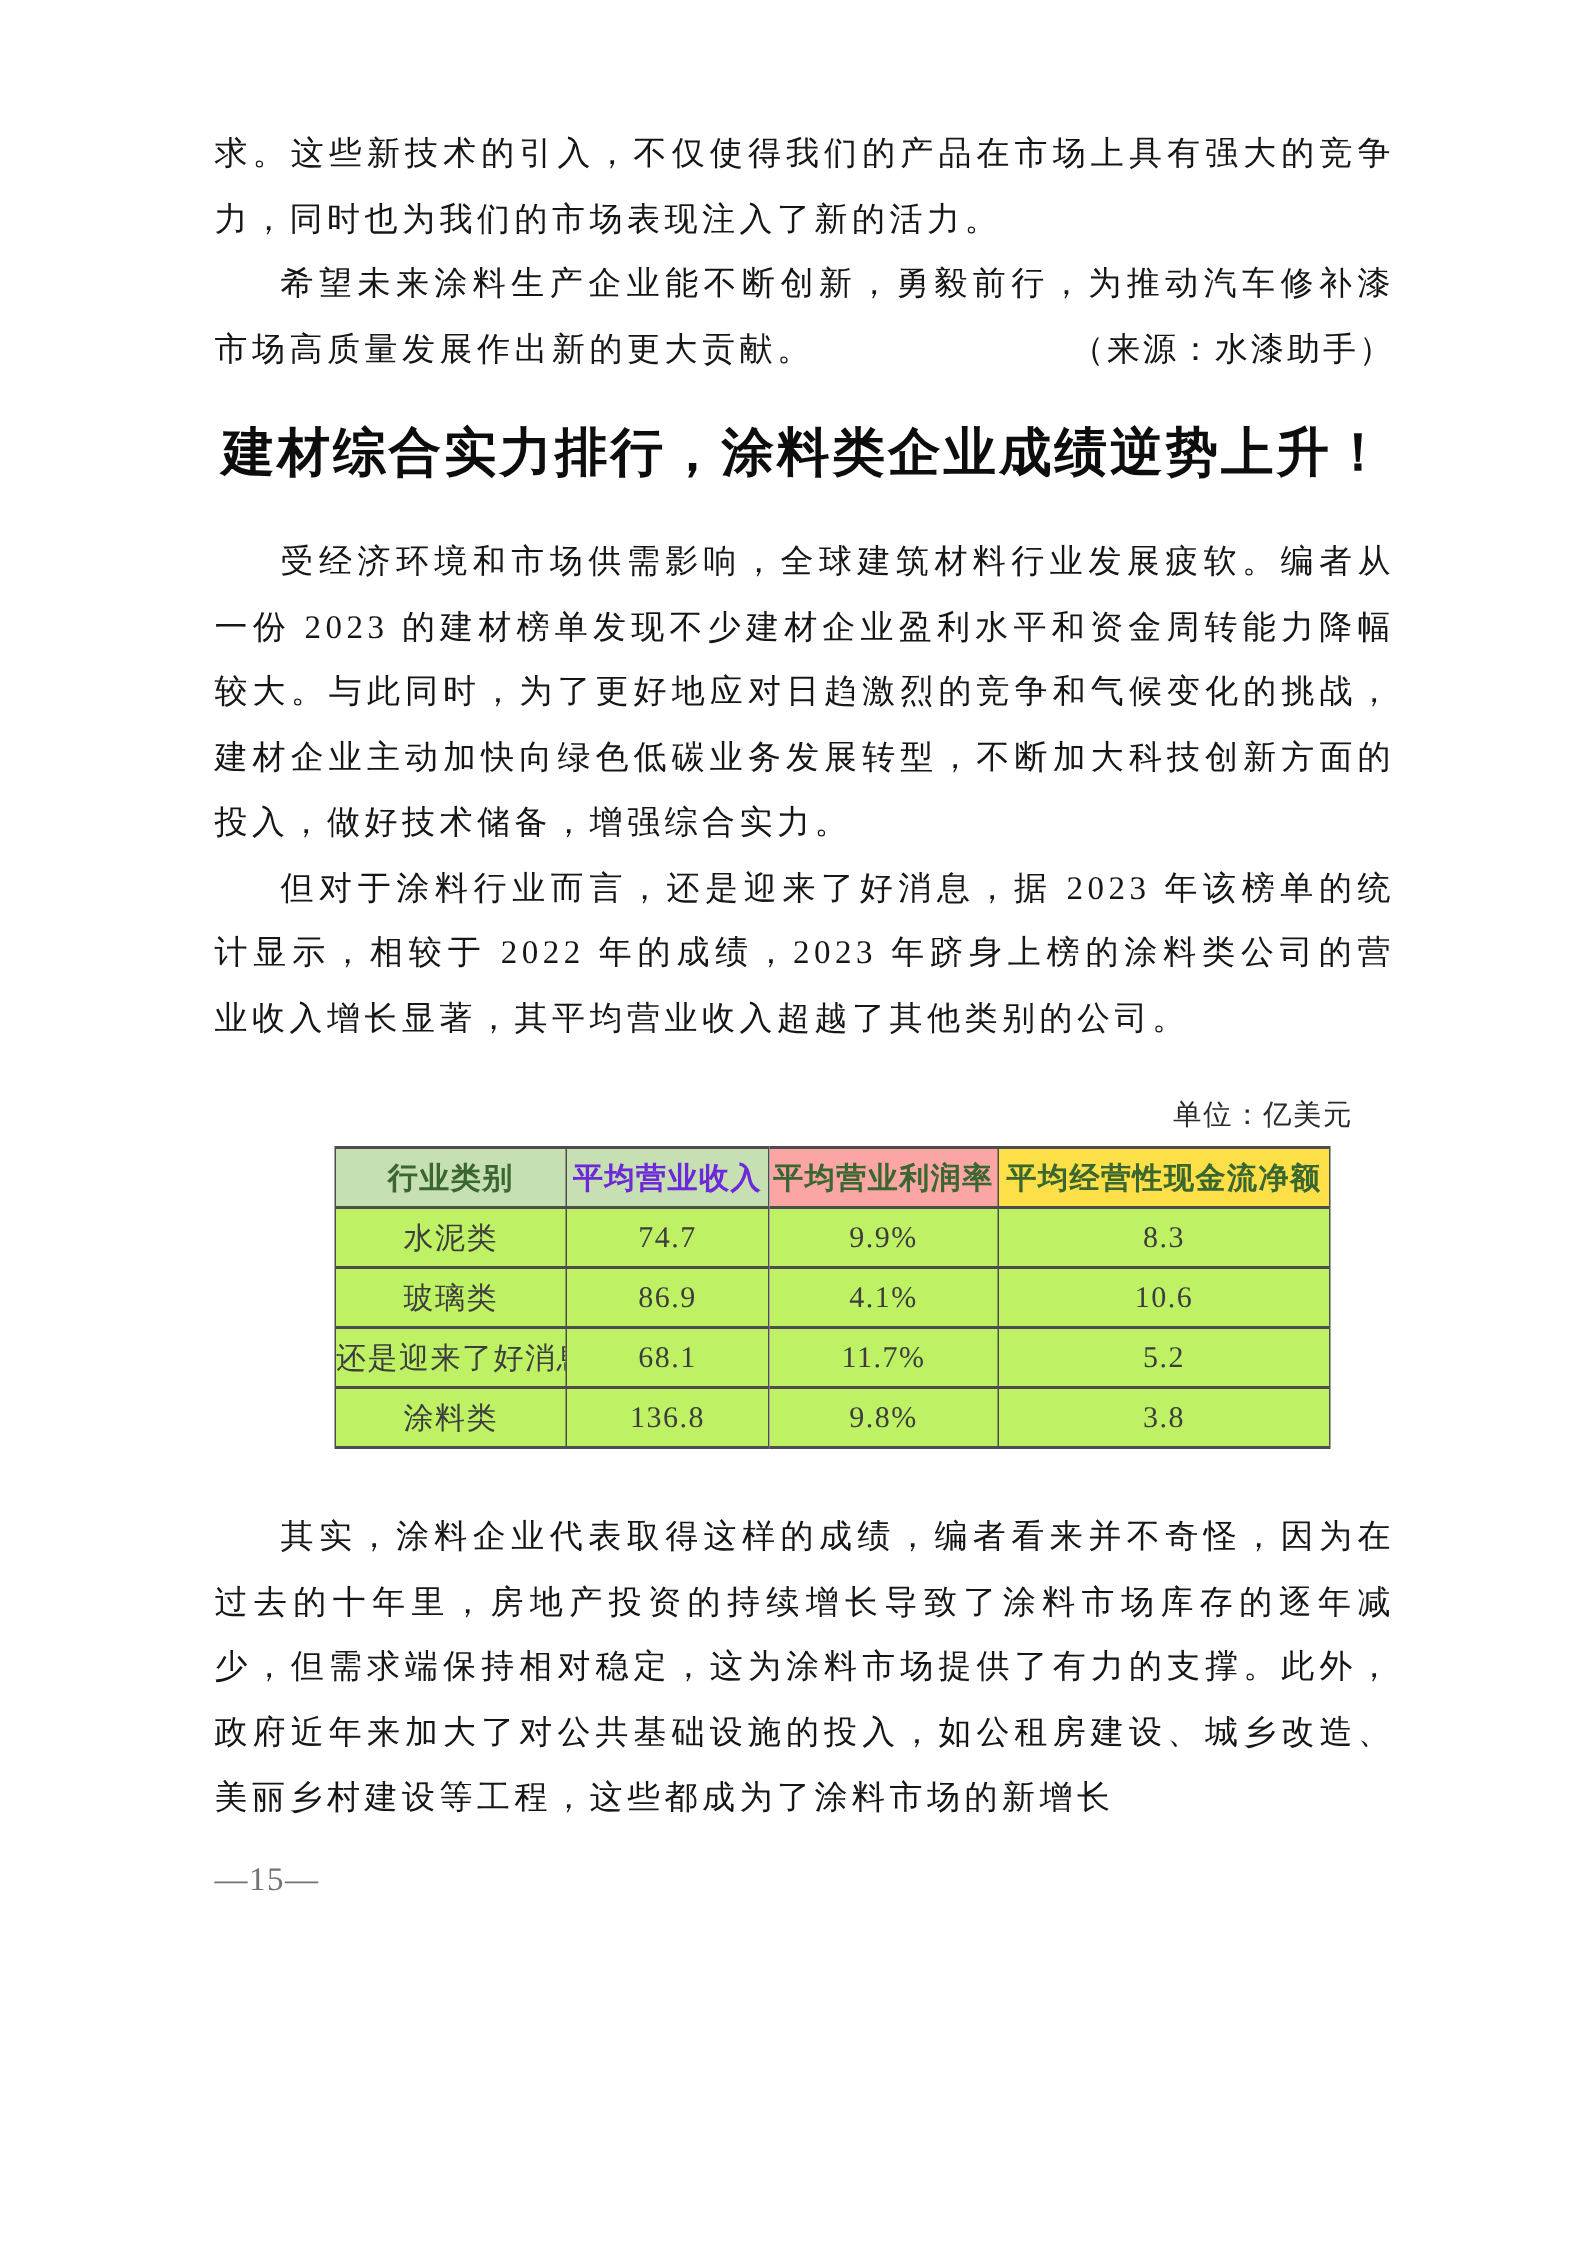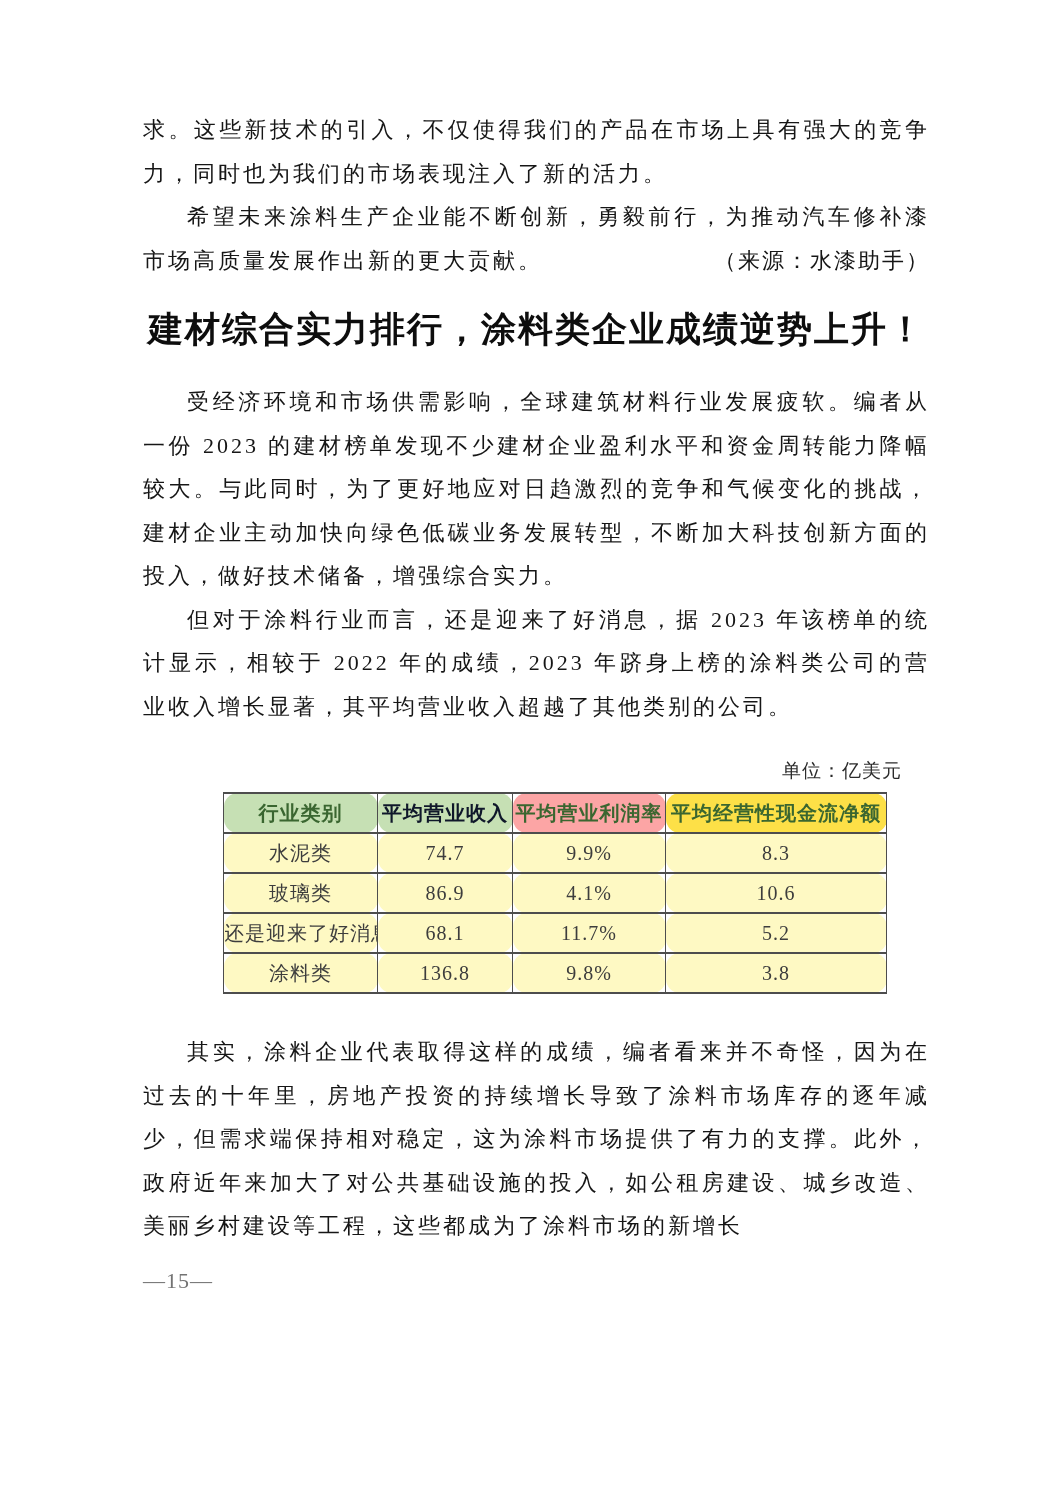--- a/index.html
+++ b/index.html
@@ -10,21 +10,21 @@
     position: relative;
     overflow: hidden;
     font-family: "Liberation Serif", "DejaVu Serif", serif;
     color: #161616;
   }
   .content {
     position: absolute;
     top: 0;
     left: 143px;
     width: 787px;
-    padding-top: 108px;
+    padding-top: 80px;
   }
   .para {
     font-size: 22px;
     line-height: 43.5px;
     letter-spacing: 3px;
     text-align: justify;
     color: #161616;
   }
   .para.indent { text-indent: 2em; }
   .source-attr {
@@ -62,28 +62,27 @@
     border-left: 1px solid #4d4d4d;
     border-right: 1px solid #4d4d4d;
     border-top: 2px solid #4d4d4d;
     border-bottom: 2px solid #4d4d4d;
     height: 40px;
     text-align: center;
     vertical-align: middle;
     letter-spacing: 1px;
     overflow: hidden;
     white-space: nowrap;
-    border-radius: 14px;
   }
   .data-table th {
     font-weight: bold;
   }
   .data-table td {
     color: #3d3d3d;
-    background: #fef9c3;
+    background: #bef264;
   }
   .closing { margin-top: 36px; }
   .page-number {
     margin-top: 20px;
     text-align: left;
     font-size: 22px;
     letter-spacing: 1px;
     color: #737373;
   }
 </style>
@@ -110,21 +109,21 @@
   <table class="data-table">
     <colgroup>
       <col style="width:154px">
       <col style="width:135px">
       <col style="width:153px">
       <col style="width:221px">
     </colgroup>
     <thead>
       <tr>
         <th style="background: rgb(198, 224, 180); color: rgb(58, 102, 48);">行业类别</th>
-        <th style="background: rgb(198, 224, 180); color: #0f172a; text-align: center;">平均营业收入</th>
+        <th style="background: rgb(198, 224, 180); color: #6d28d9; text-align: center;">平均营业收入</th>
         <th style="background: #fca5a5; color: rgb(58, 102, 48); text-align: center;">平均营业利润率</th>
         <th style="background: #fde047; color: rgb(58, 102, 48);">平均经营性现金流净额</th>
       </tr>
     </thead>
     <tbody>
       <tr>
         <td>水泥类</td>
         <td>74.7</td>
         <td>9.9%</td>
         <td>8.3</td>

